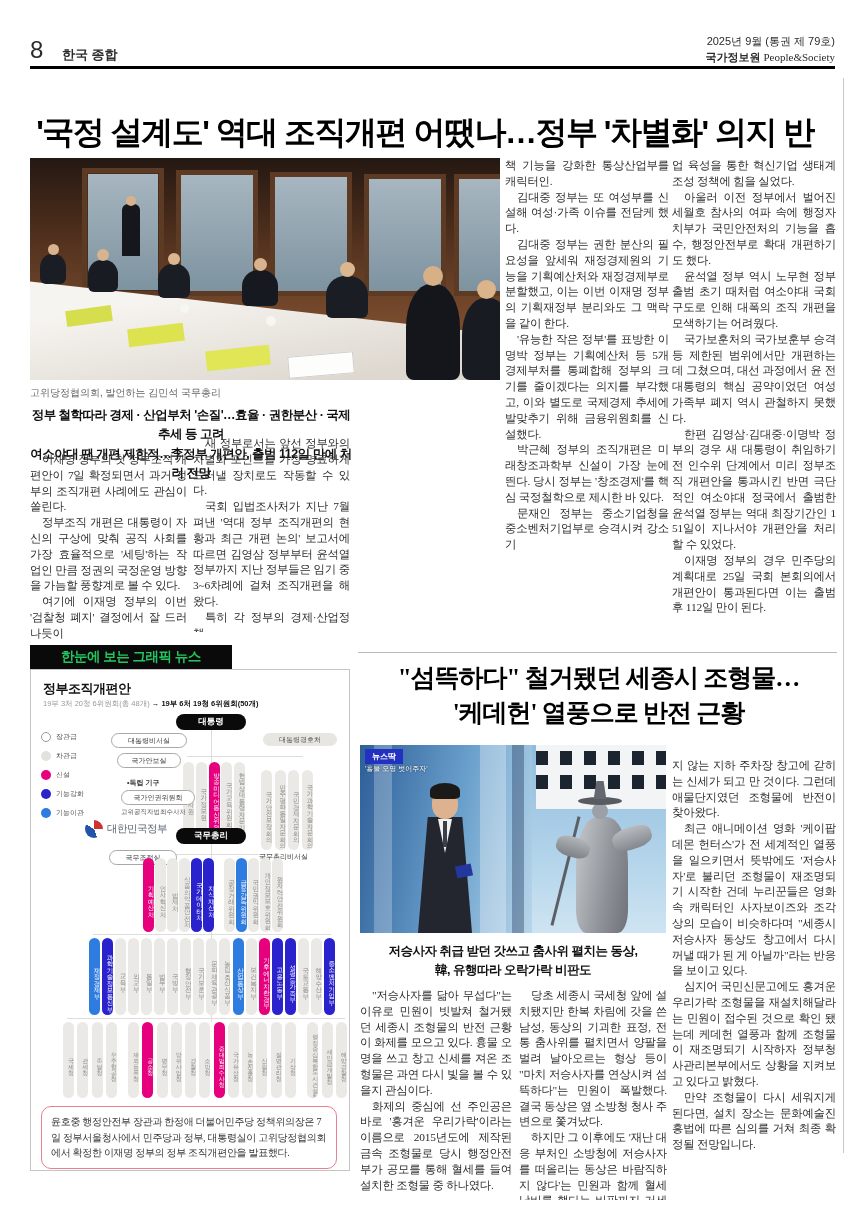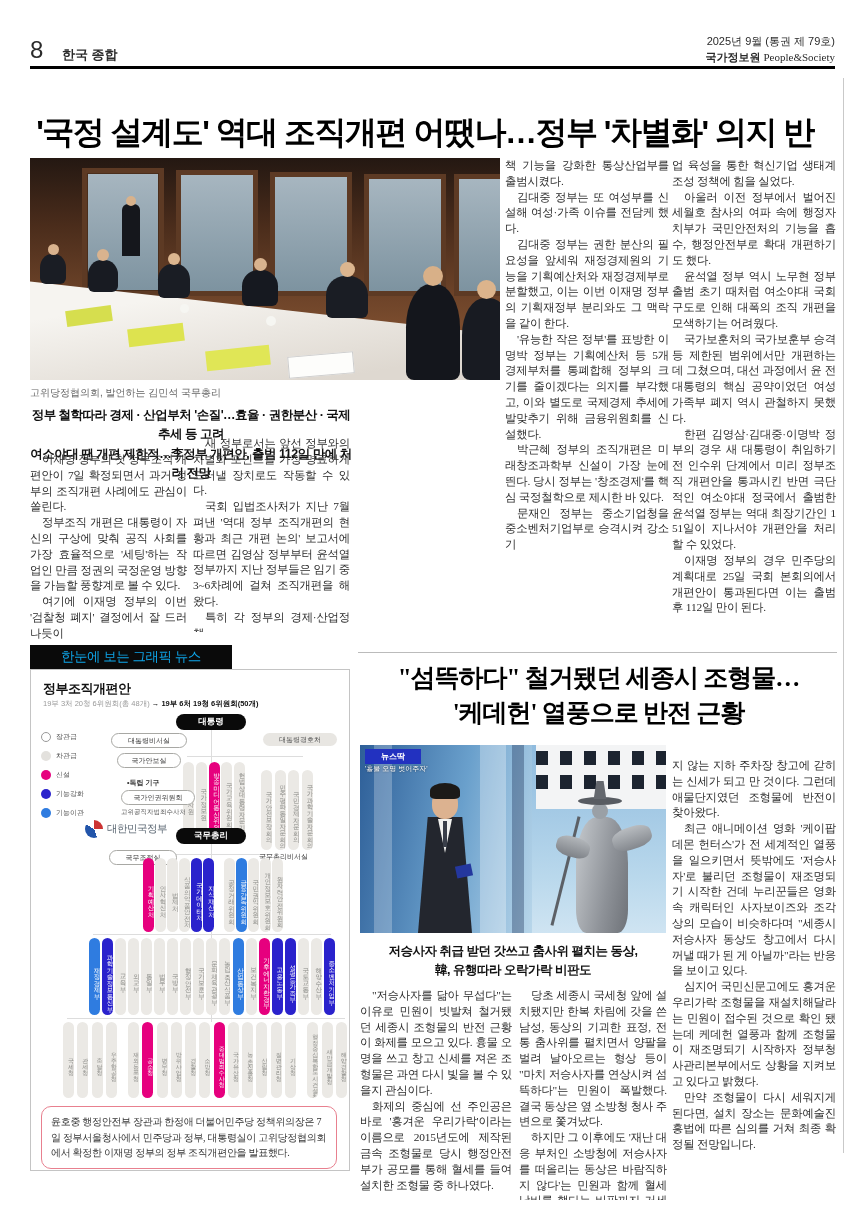--- a/index.html
+++ b/index.html
@@ -28,22 +28,22 @@
        letter-spacing:-0.2px;overflow:hidden;}
   .col p{margin:0;text-indent:1.05em;}
   .col.cont-first p:first-child{text-indent:0;}
   .a1c1{left:30px;top:452px;width:157px;height:196px;}
   .a1c2{left:193px;top:436px;width:157px;height:196px;}
   .a1c3{left:505px;top:158px;width:164px;height:492px;}
   .a1c4{left:672px;top:158px;width:164px;height:492px;}
   .art-divider{left:358px;top:652px;width:479px;height:1px;background:#bbb;}
 
   
-  .kicker{left:30px;top:645px;width:202px;height:24px;background:#0a0a0a;color:#0ea5e9;
-          font-family:"Liberation Sans",sans-serif;font-weight:400;font-size:13.5px;
+  .kicker{left:30px;top:645px;width:202px;height:24px;background:#0a0a0a;color:#22c55e;
+          font-family:"Liberation Sans",sans-serif;font-weight:700;font-size:13.5px;
           display:flex;align-items:center;justify-content:center;letter-spacing:-0.5px;}
   .gbox{left:30px;top:669px;width:318px;height:500px;border:1px solid #c4c4c4;
         font-family:"Liberation Sans",sans-serif;}
   .gbox > *{position:absolute;}
   .g-title{left:12px;top:10px;font-size:13px;font-weight:800;color:#111;letter-spacing:-0.5px;}
   .g-sub{left:12px;top:29px;font-size:7.5px;color:#999;}
   .g-sub b{color:#111;}
   .legend{left:10px;top:62px;display:flex;flex-direction:column;gap:9px;}
   .lg{display:flex;align-items:center;gap:5px;font-size:7px;color:#555;}
   .lg .dot{width:10px;height:10px;border-radius:50%;background:#dcdcd8;display:inline-block;box-sizing:border-box;}
@@ -83,21 +83,21 @@
            font-weight:700;font-size:25px;line-height:1.4;letter-spacing:-1px;color:#000;}
   .photo2{left:360px;top:745px;width:306px;height:188px;overflow:hidden;background:#4a7fb0;}
   .a2-cap{left:360px;top:942px;width:306px;text-align:center;font-family:"Liberation Sans",sans-serif;
           font-weight:700;font-size:12.5px;line-height:1.5;letter-spacing:-0.5px;color:#111;}
   .a2c1{left:360px;top:988px;width:152px;height:212px;}
   .a2c2{left:519px;top:988px;width:148px;height:212px;}
   .a2c3{left:672px;top:758px;width:164px;height:436px;}
 
   
   .badge{position:absolute;left:5px;top:4px;background:#2231c0;color:#fff;font-size:8px;
-         font-weight:700;padding:2px 16px;font-family:"Liberation Sans",sans-serif;}
+         font-weight:700;padding:2px 7px;font-family:"Liberation Sans",sans-serif;}
   .badge-quote{position:absolute;left:5px;top:19px;color:#fff;font-size:7px;
          font-family:"Liberation Sans",sans-serif;text-shadow:0 0 2px rgba(0,0,0,.7);}
 
   
   .p{position:absolute;}
 </style>
 </head>
 <body>
 
 <div class="abs hdr-num">8</div>
@@ -158,21 +158,21 @@
     <p>이재명 정부의 첫 정부조직 개편안이 7일 확정되면서 과거 정부의 조직개편 사례에도 관심이 쏠린다.</p>
     <p>정부조직 개편은 대통령이 자신의 구상에 맞춰 공직 사회를 가장 효율적으로 '세팅'하는 작업인 만큼 정권의 국정운영 방향을 가늠할 풍향계로 볼 수 있다.</p>
     <p>여기에 이재명 정부의 이번 '검찰청 폐지' 결정에서 잘 드러나듯이</p>
   </div>
 <div class="abs col a1c2">
     <p>새 정부로서는 앞선 정부와의 차별화 포인트를 가장 명료하게 드러낼 장치로도 작동할 수 있다.</p>
     <p>국회 입법조사처가 지난 7월 펴낸 '역대 정부 조직개편의 현황과 최근 개편 논의' 보고서에 따르면 김영삼 정부부터 윤석열 정부까지 지난 정부들은 임기 중 3~6차례에 걸쳐 조직개편을 해 왔다.</p>
     <p>특히 각 정부의 경제·산업정책</p>
   </div>
 <div class="abs col a1c3 cont-first">
-    <p>책 기능을 강화한 통상산업부를 출범시켰다.</p>
+    <p>책 기능을 강화한 통상산업부를 캐릭터인.</p>
     <p>김대중 정부는 또 여성부를 신설해 여성·가족 이슈를 전담케 했다.</p>
     <p>김대중 정부는 권한 분산의 필요성을 앞세워 재정경제원의 기능을 기획예산처와 재정경제부로 분할했고, 이는 이번 이재명 정부의 기획재정부 분리와도 그 맥락을 같이 한다.</p>
     <p>'유능한 작은 정부'를 표방한 이명박 정부는 기획예산처 등 5개 경제부처를 통폐합해 정부의 크기를 줄이겠다는 의지를 부각했고, 이와 별도로 국제경제 추세에 발맞추기 위해 금융위원회를 신설했다.</p>
     <p>박근혜 정부의 조직개편은 미래창조과학부 신설이 가장 눈에 띈다. 당시 정부는 '창조경제'를 핵심 국정철학으로 제시한 바 있다.</p>
     <p>문재인 정부는 중소기업청을 중소벤처기업부로 승격시켜 강소기</p>
   </div>
 <div class="abs col a1c4 cont-first">
     <p>업 육성을 통한 혁신기업 생태계 조성 정책에 힘을 실었다.</p>
     <p>아울러 이전 정부에서 벌어진 세월호 참사의 여파 속에 행정자치부가 국민안전처의 기능을 흡수, 행정안전부로 확대 개편하기도 했다.</p>
     <p>윤석열 정부 역시 노무현 정부 출범 초기 때처럼 여소야대 국회 구도로 인해 대폭의 조직 개편을 모색하기는 어려웠다.</p>

